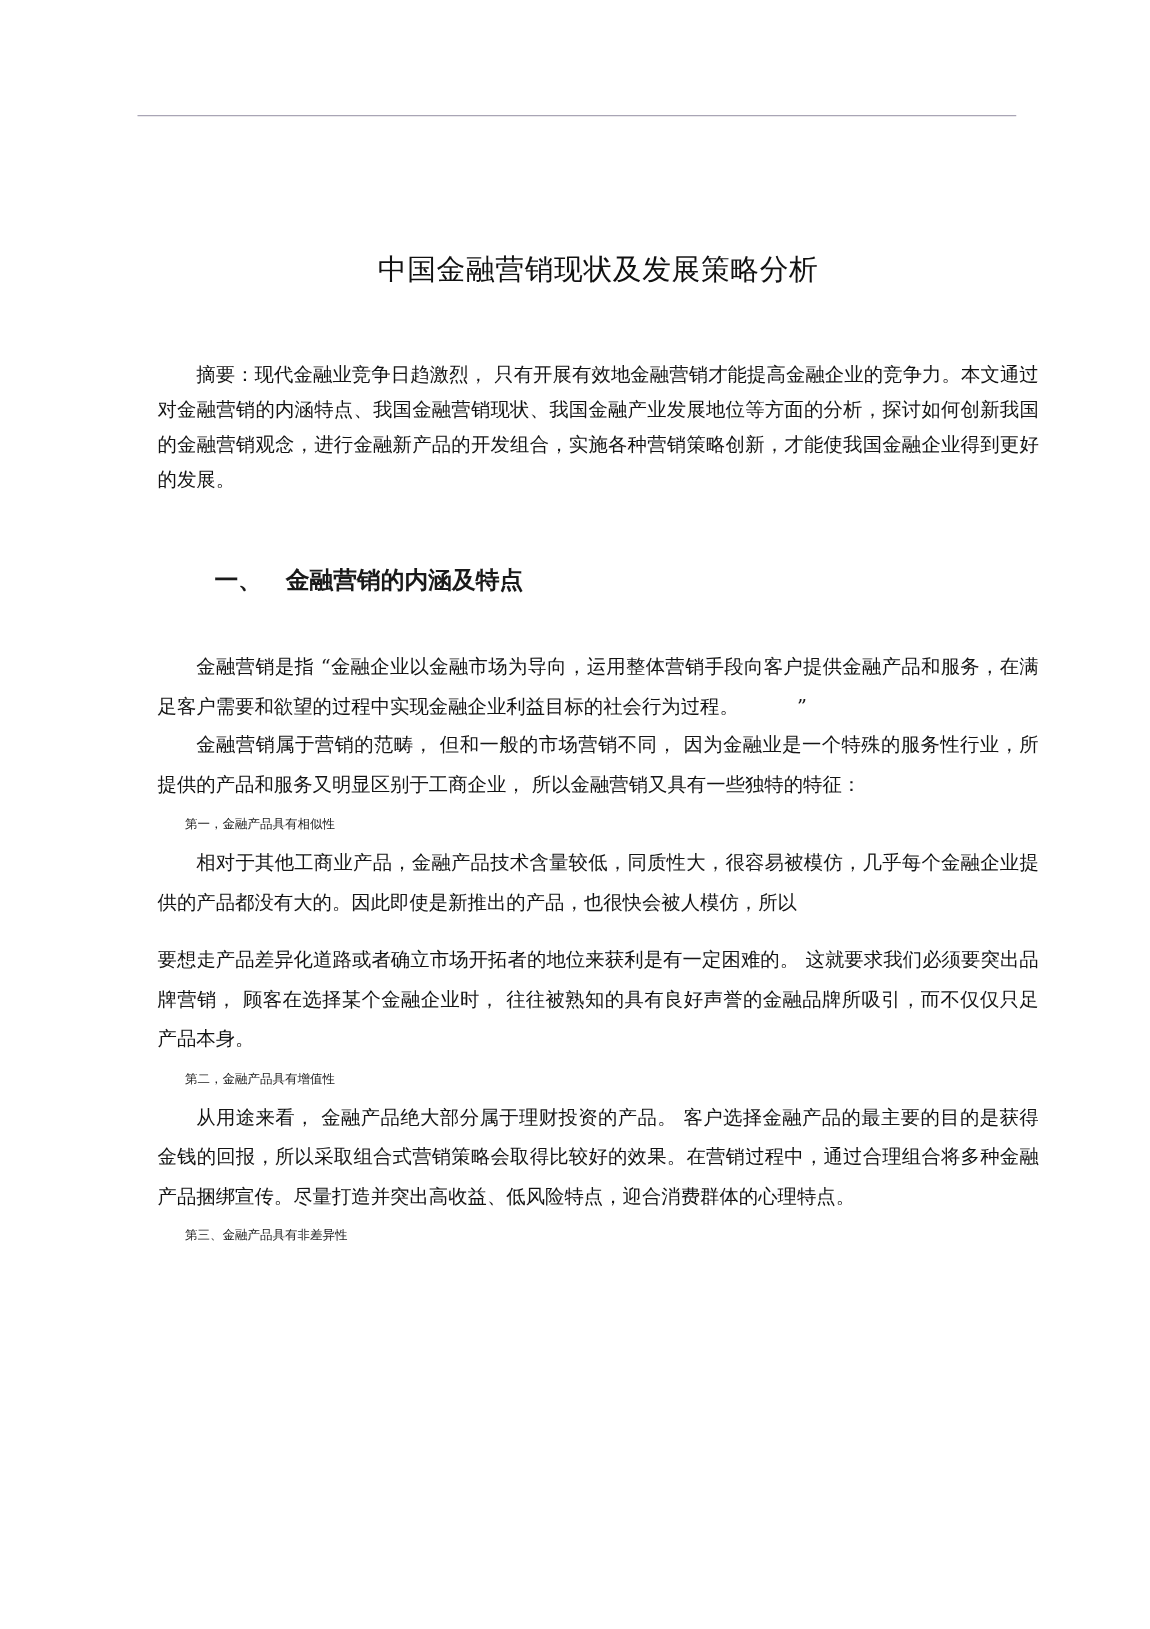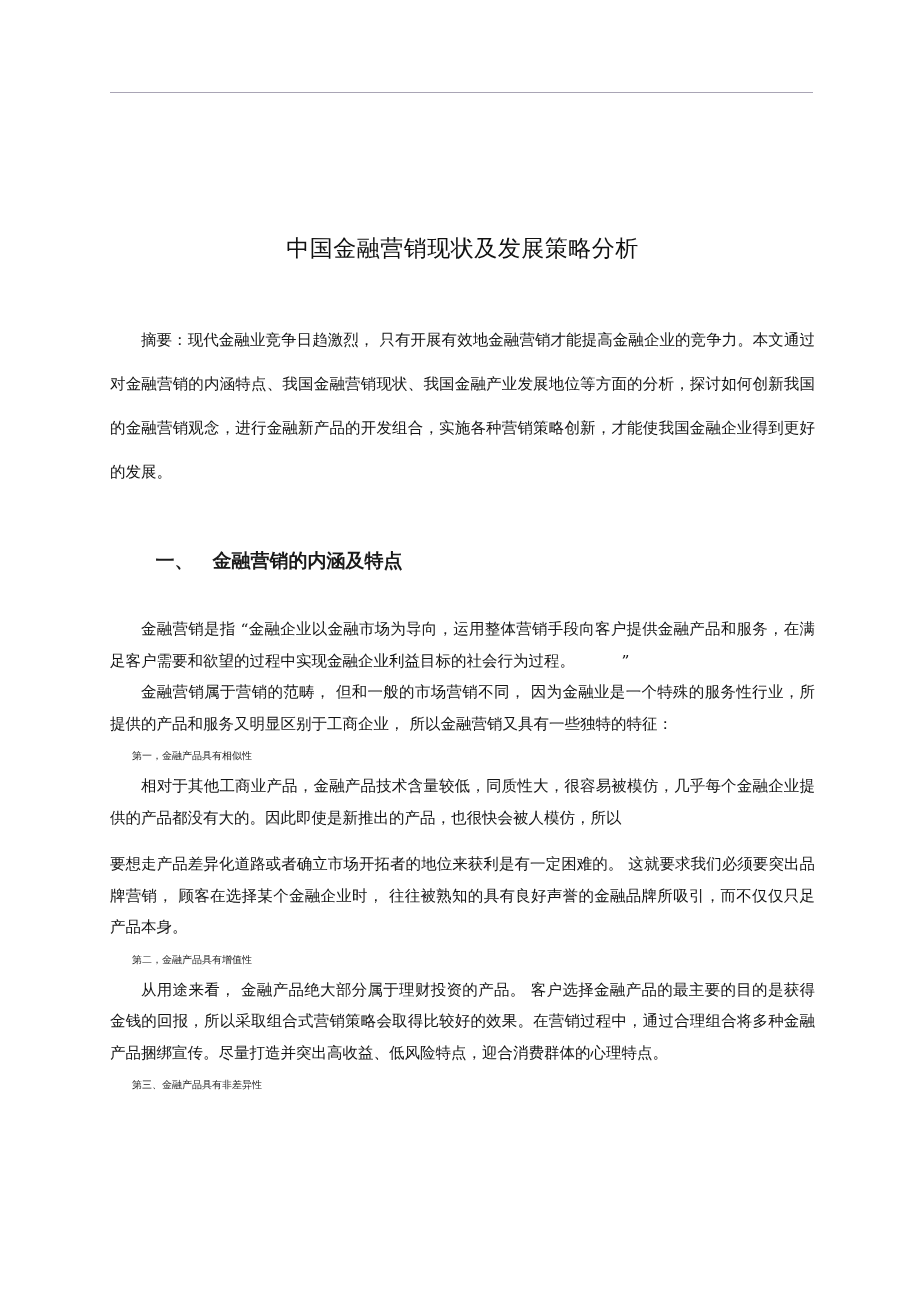--- a/index.html
+++ b/index.html
@@ -30,42 +30,41 @@
     left: 110px;
     top: 92px;
     width: 703px;
     height: 1px;
     background: #9a95a8;
     opacity: .85;
   }
 
   .content {
     position: absolute;
-    left: 110px;
+    left: 126px;
     top: 0;
     width: 705px;
-    margin-top: 32px;
   }
 
   .doc-title {
     margin: 0;
     padding-top: 200px;
     text-align: center;
     font-size: 23px;
     font-weight: normal;
     letter-spacing: .5px;
     line-height: 1.4;
     color: #111;
   }
 
   .abstract {
     margin: 0;
     padding-top: 54px;
     font-size: 15.5px;
-    line-height: 44px;
+    line-height: 28px;
     text-align: justify;
     text-indent: 2em;
     color: #141414;
   }
 
   .keywords {
     margin: 0;
     padding-top: 33px;
     font-size: 15.5px;
     line-height: 32px;

